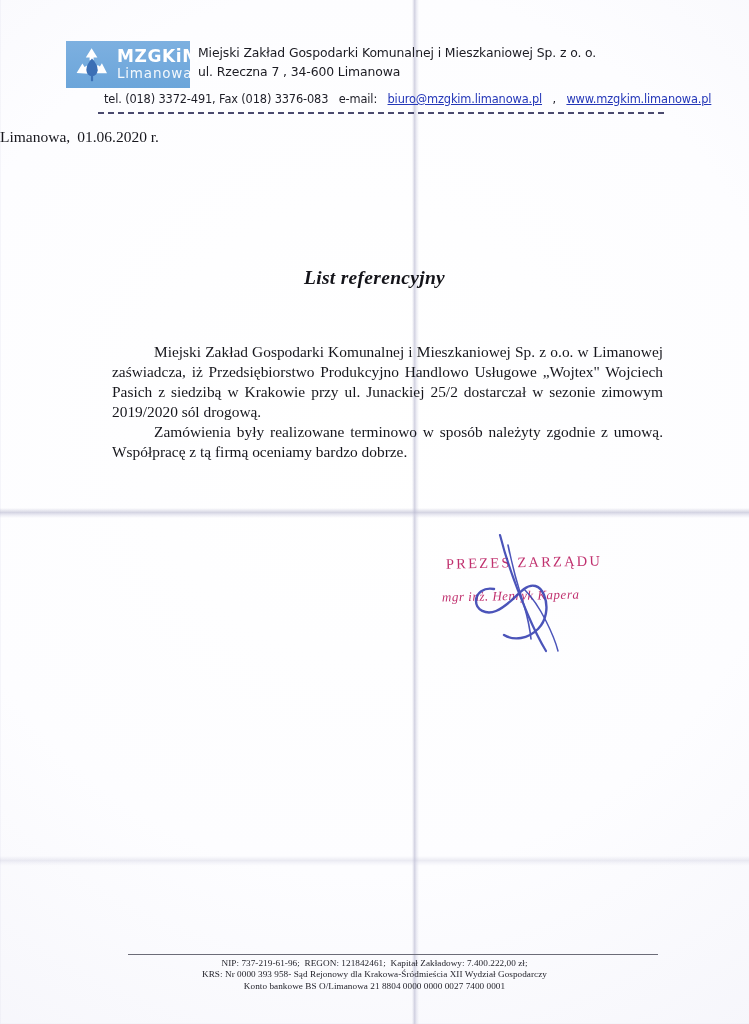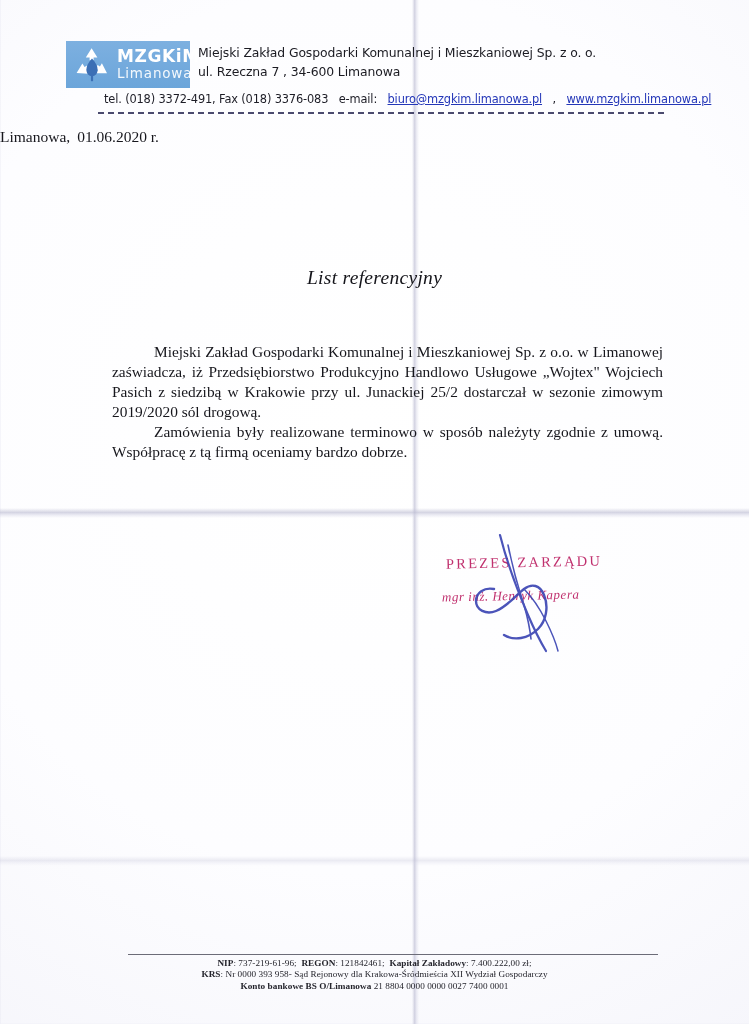--- a/index.html
+++ b/index.html
@@ -147,21 +147,21 @@
   #place-date .gap { display: inline-block; width: 7px; }
 
   
   #doc-title {
     position: absolute;
     left: 0;
     top: 267px;
     width: 749px;
     text-align: center;
     font-family: "Liberation Serif", serif;
-    font-weight: normal;
+    font-weight: bold;
     font-style: italic;
     font-size: 19.5px;
     color: #14141a;
     letter-spacing: .3px;
   }
 
   
   #body-text {
     position: absolute;
     left: 112px;
@@ -232,21 +232,21 @@
     left: 0;
     top: 958px;
     width: 749px;
     text-align: center;
     font-family: "Liberation Serif", serif;
     font-size: 9.2px;
     line-height: 11.4px;
     color: #24242c;
     letter-spacing: .05px;
   }
-  #footer-text b { font-weight: bold; }
+  #footer-text b { font-weight: normal; }
 </style>
 </head>
 <body>
 
 <div id="page">
   <div id="paper-bg"></div>
   <div id="paper-noise"></div>
 
   <div class="fold-v" style="left:412px;"></div>
   <div class="fold-h" style="top:508px;"></div>

